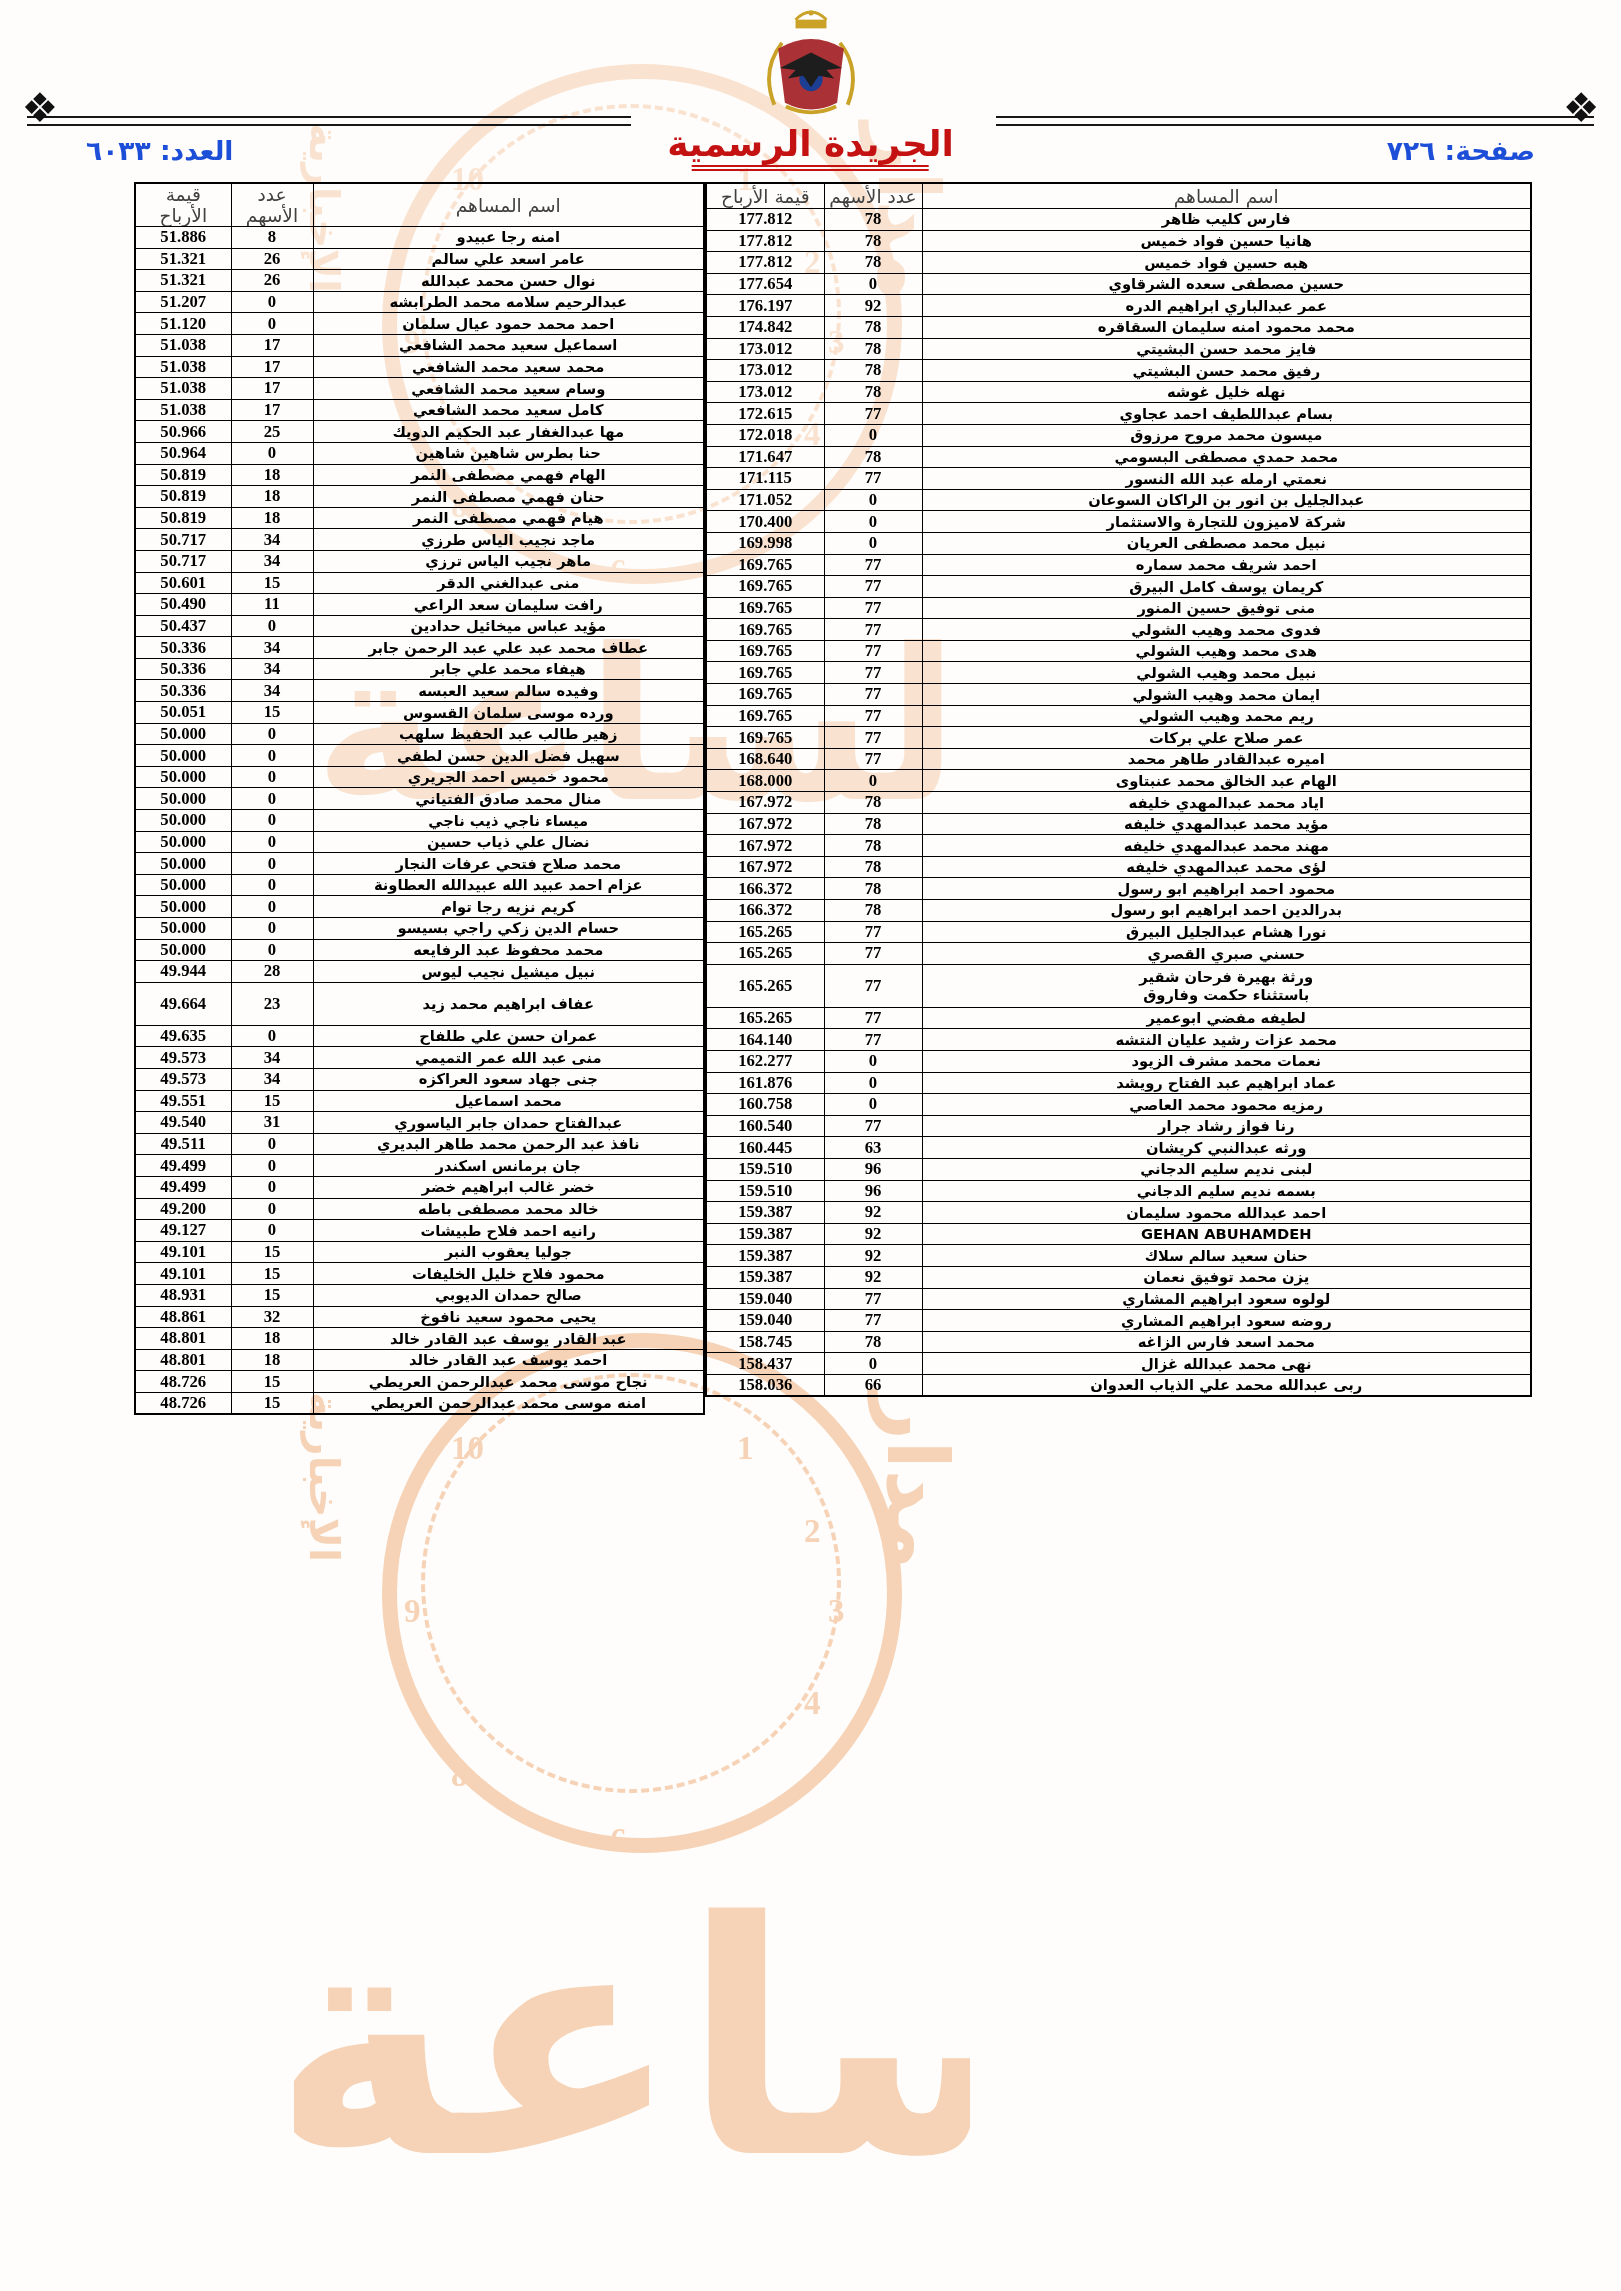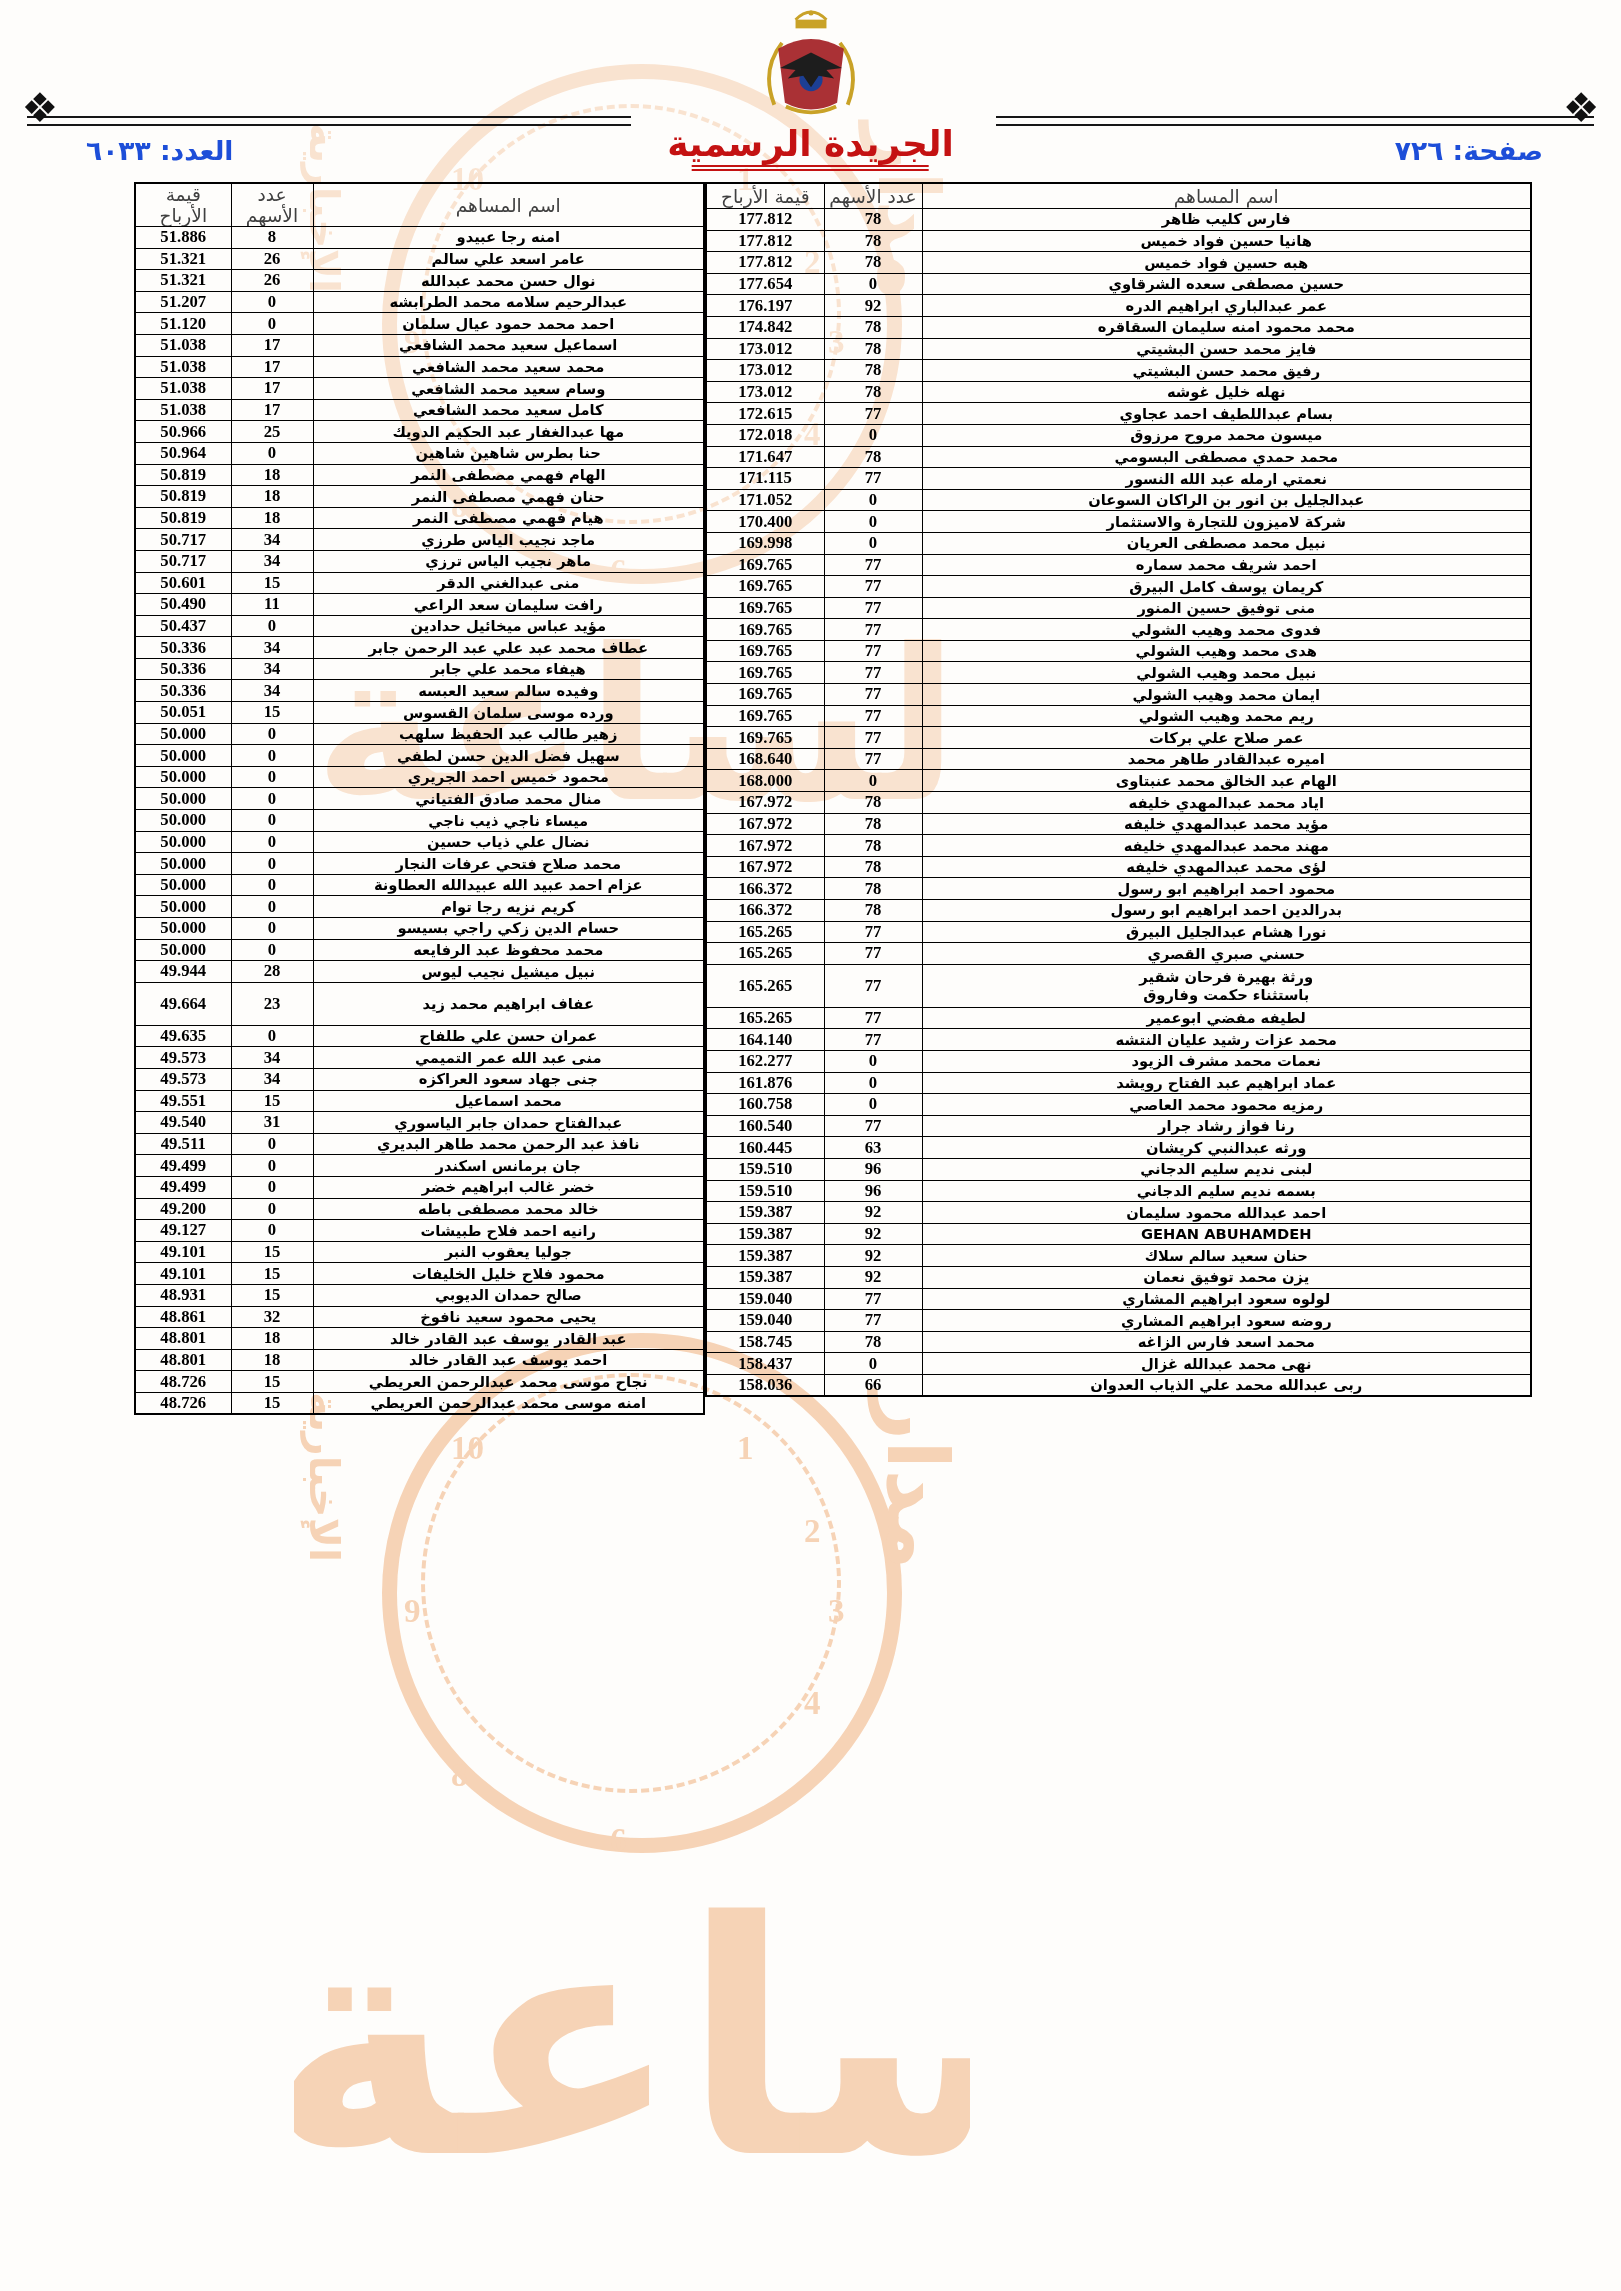--- a/index.html
+++ b/index.html
@@ -26,21 +26,21 @@
   .wm .d7 { left:316px; top:482px; }
   .wm .brand-sub  { writing-mode:vertical-rl; font-weight:bold; font-size:41px; left:5.9px; top:88px; }
   .wm .brand-top  { writing-mode:vertical-rl; font-weight:bold; font-size:84px; right:3.9px; top:88px; }
   .wm .brand-main { font-weight:bold; left:19.6px; top:568px; font-size:211px; white-space:nowrap; }
   #wm-top    { left:294px; top:35px;  width:667px; height:1098px; opacity:.26; }
   #wm-bottom { left:294px; top:1304px; width:676px; height:988px; opacity:.42; }
   #wm-bottom .brand-main { font-size:323px; top:549px; left:-29px; }
 
   
   .top-label { position:absolute; top:94px; font-weight:bold; font-size:26.5px; color:#1d4ed8; z-index:2; white-space:nowrap;margin-top:41px; }
-  #page-label  { right:78px; }
+  #page-label  { right:86px; }
   #issue-label { left:86px; }
   .ornament { position:absolute; top:88px; font-size:41px; color:#111; z-index:2; line-height:1; }
   #ornament-right { right:21.6px; }
   #ornament-left  { left:21.6px; }
   .rule { position:absolute; top:116px; height:5.9px;
           border-top:2.9px solid #161616; border-bottom:2.9px solid #161616; z-index:1; }
   #rule-left  { left:27.4px;  width:604px; }
   #rule-right { right:27.4px; width:598px; }
 
   #emblem { position:absolute; left:50%; transform:translateX(-50%); top:9.8px; z-index:2; }

